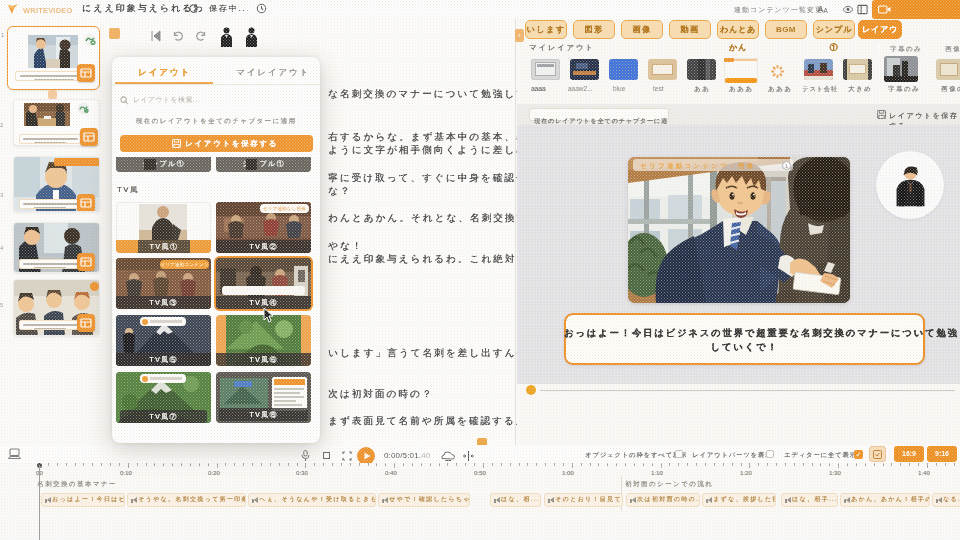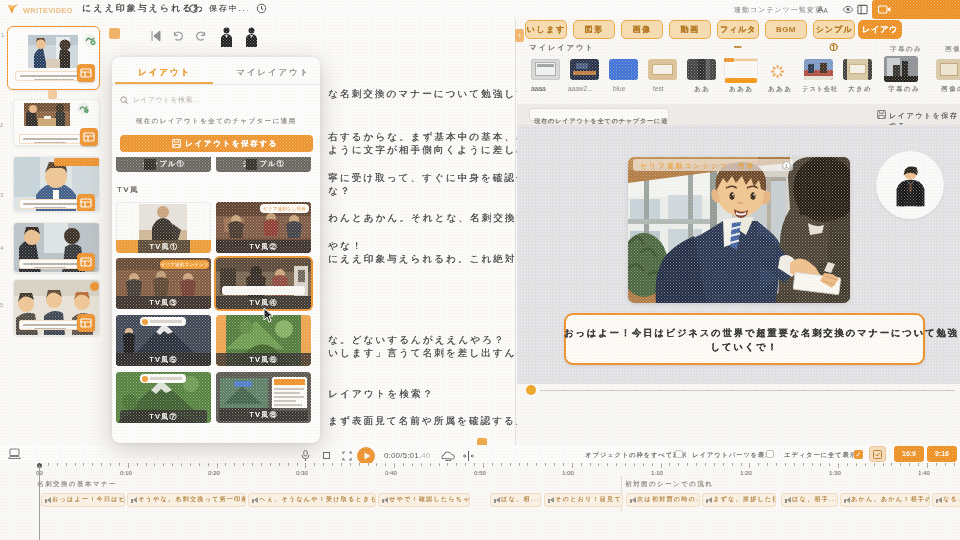--- a/index.html
+++ b/index.html
@@ -234,33 +234,32 @@
       <path d="M5 8l1.5 3L8 8Z" fill="#e8e4de"></path>
     </svg>
  <div class="sline" style="left:222px;top:69px">な名刺交換のマナーについて勉強していく</div>
  <div class="sline" style="left:222px;top:112px">右するからな。まず基本中の基本、名刺は</div>
  <div class="sline" style="left:222px;top:125px">ように文字が相手側向くように差し出すん</div>
  <div class="sline" style="left:222px;top:153px">寧に受け取って、すぐに中身を確認せなあ</div>
  <div class="sline" style="left:222px;top:166px">な？</div>
  <div class="sline" style="left:222px;top:193px">わんとあかん。それとな、名刺交換すると</div>
  <div class="sline" style="left:222px;top:221px">やな！</div>
  <div class="sline" style="left:222px;top:234px">にええ印象与えられるわ。これ絶対に覚え</div>
- <div class="sline" style="left:222px;top:315px">な。どないするんがええんやろ？</div>
  <div class="sline" style="left:222px;top:328px">いします」言うて名刺を差し出すんや。丁</div>
- <div class="sline" style="left:222px;top:369px">レイアウトを検索？</div>
+ <div class="sline" style="left:222px;top:369px">次は初対面の時の？</div>
  <div class="sline" style="left:222px;top:396px">まず表面見て名前や所属を確認するんや。</div>
  <div class="abs" style="left:371px;top:419px;width:10px;height:9px;background:#eda33f;border-radius:2px"></div>
 </div>
 <div id="right">
  <div class="abs" style="left:-2px;top:10px;width:9px;height:13px;background:#f2b366;border-radius:2px;color:#fff;font-size:7px;line-height:13px;text-align:center">‹</div>
  <div class="pill jp" style="left:8px;top:1px;width:42px">いします</div>
  <div class="pill jp" style="left:56px;top:1px;width:42px">図形</div>
  <div class="pill jp" style="left:104px;top:1px;width:42px">画像</div>
  <div class="pill jp" style="left:152px;top:1px;width:42px">動画</div>
- <div class="pill jp" style="left:200px;top:1px;width:42px;letter-spacing:.1em">フィルター</div>
+ <div class="pill jp" style="left:200px;top:1px;width:42px;letter-spacing:.1em">わんとあかん</div>
  <div class="pill" style="left:248px;top:1px;width:42px;letter-spacing:.05em">BGM</div>
  <div class="pill jp" style="left:296px;top:1px;width:42px;letter-spacing:.12em">シンプル①</div>
  <div class="pill act jp" style="left:341px;top:1px;width:44px;letter-spacing:.1em">レイアウト</div>
  <div class="abs jp" style="left:12px;top:24px;font-size:7.5px;color:#6a6a6a">マイレイアウト</div>
  <div class="abs jp" style="left:373px;top:26px;font-size:6.5px;color:#8a8a8a">字幕のみ</div>
  <div class="abs jp" style="left:428px;top:26px;font-size:6.5px;color:#8a8a8a;white-space:nowrap">画像のみ</div>
 
  <div class="abs" style="left:14px;top:40px;width:29px;height:21px;border-radius:3px;background:#d6d8da;box-shadow:inset 0 0 0 1px #c5c7c9">
       <div class="abs" style="left:4px;top:3px;width:21px;height:14px;background:#f2f3f4;border:1px solid #aaa"></div>
       <div class="abs" style="left:6px;top:5px;width:17px;height:3px;background:#9aa0a6"></div>

